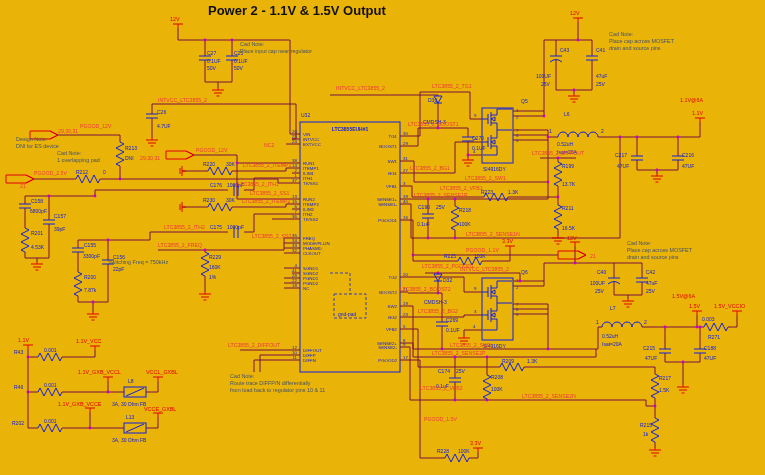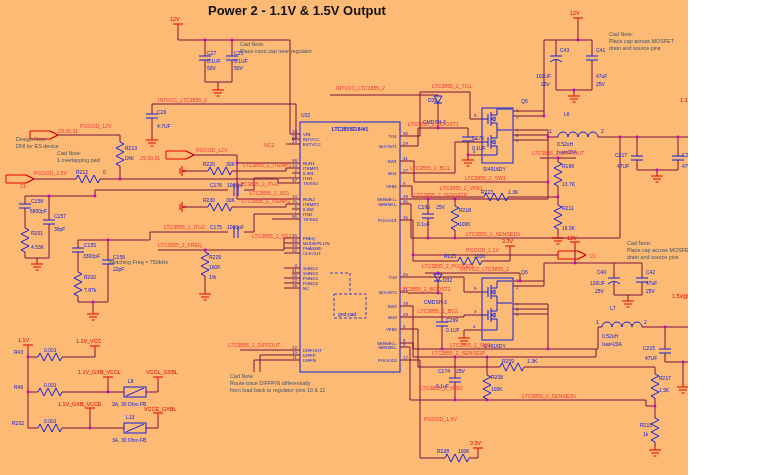--- a/index.html
+++ b/index.html
@@ -1,16 +1,16 @@
 <!DOCTYPE html>
 <html><head>
 <meta charset="utf-8">
 <style>
   html,body{margin:0;padding:0;background:#fff;}
-  #page{position:relative;width:688px;height:475px;background:#fdba74;overflow:hidden;}
+  #page{position:relative;width:765px;height:475px;background:#eab308;overflow:hidden;}
   svg{position:absolute;left:0;top:0;}
   text{font-family:"Liberation Sans",sans-serif;}
   .title{font-size:13px;font-weight:bold;fill:#111;}
   .net{font-size:5.2px;fill:#ee3a3a;}
   .pwr{font-size:5.4px;fill:#e20000;}
   .cref{font-size:5px;fill:#1020e0;}
   .cval{font-size:5px;fill:#1020e0;}
   .note{font-size:5.4px;fill:#44546a;}
   .pin{font-size:4.4px;fill:#1020e0;}
   .pnum{font-size:4.4px;fill:#1020e0;}

